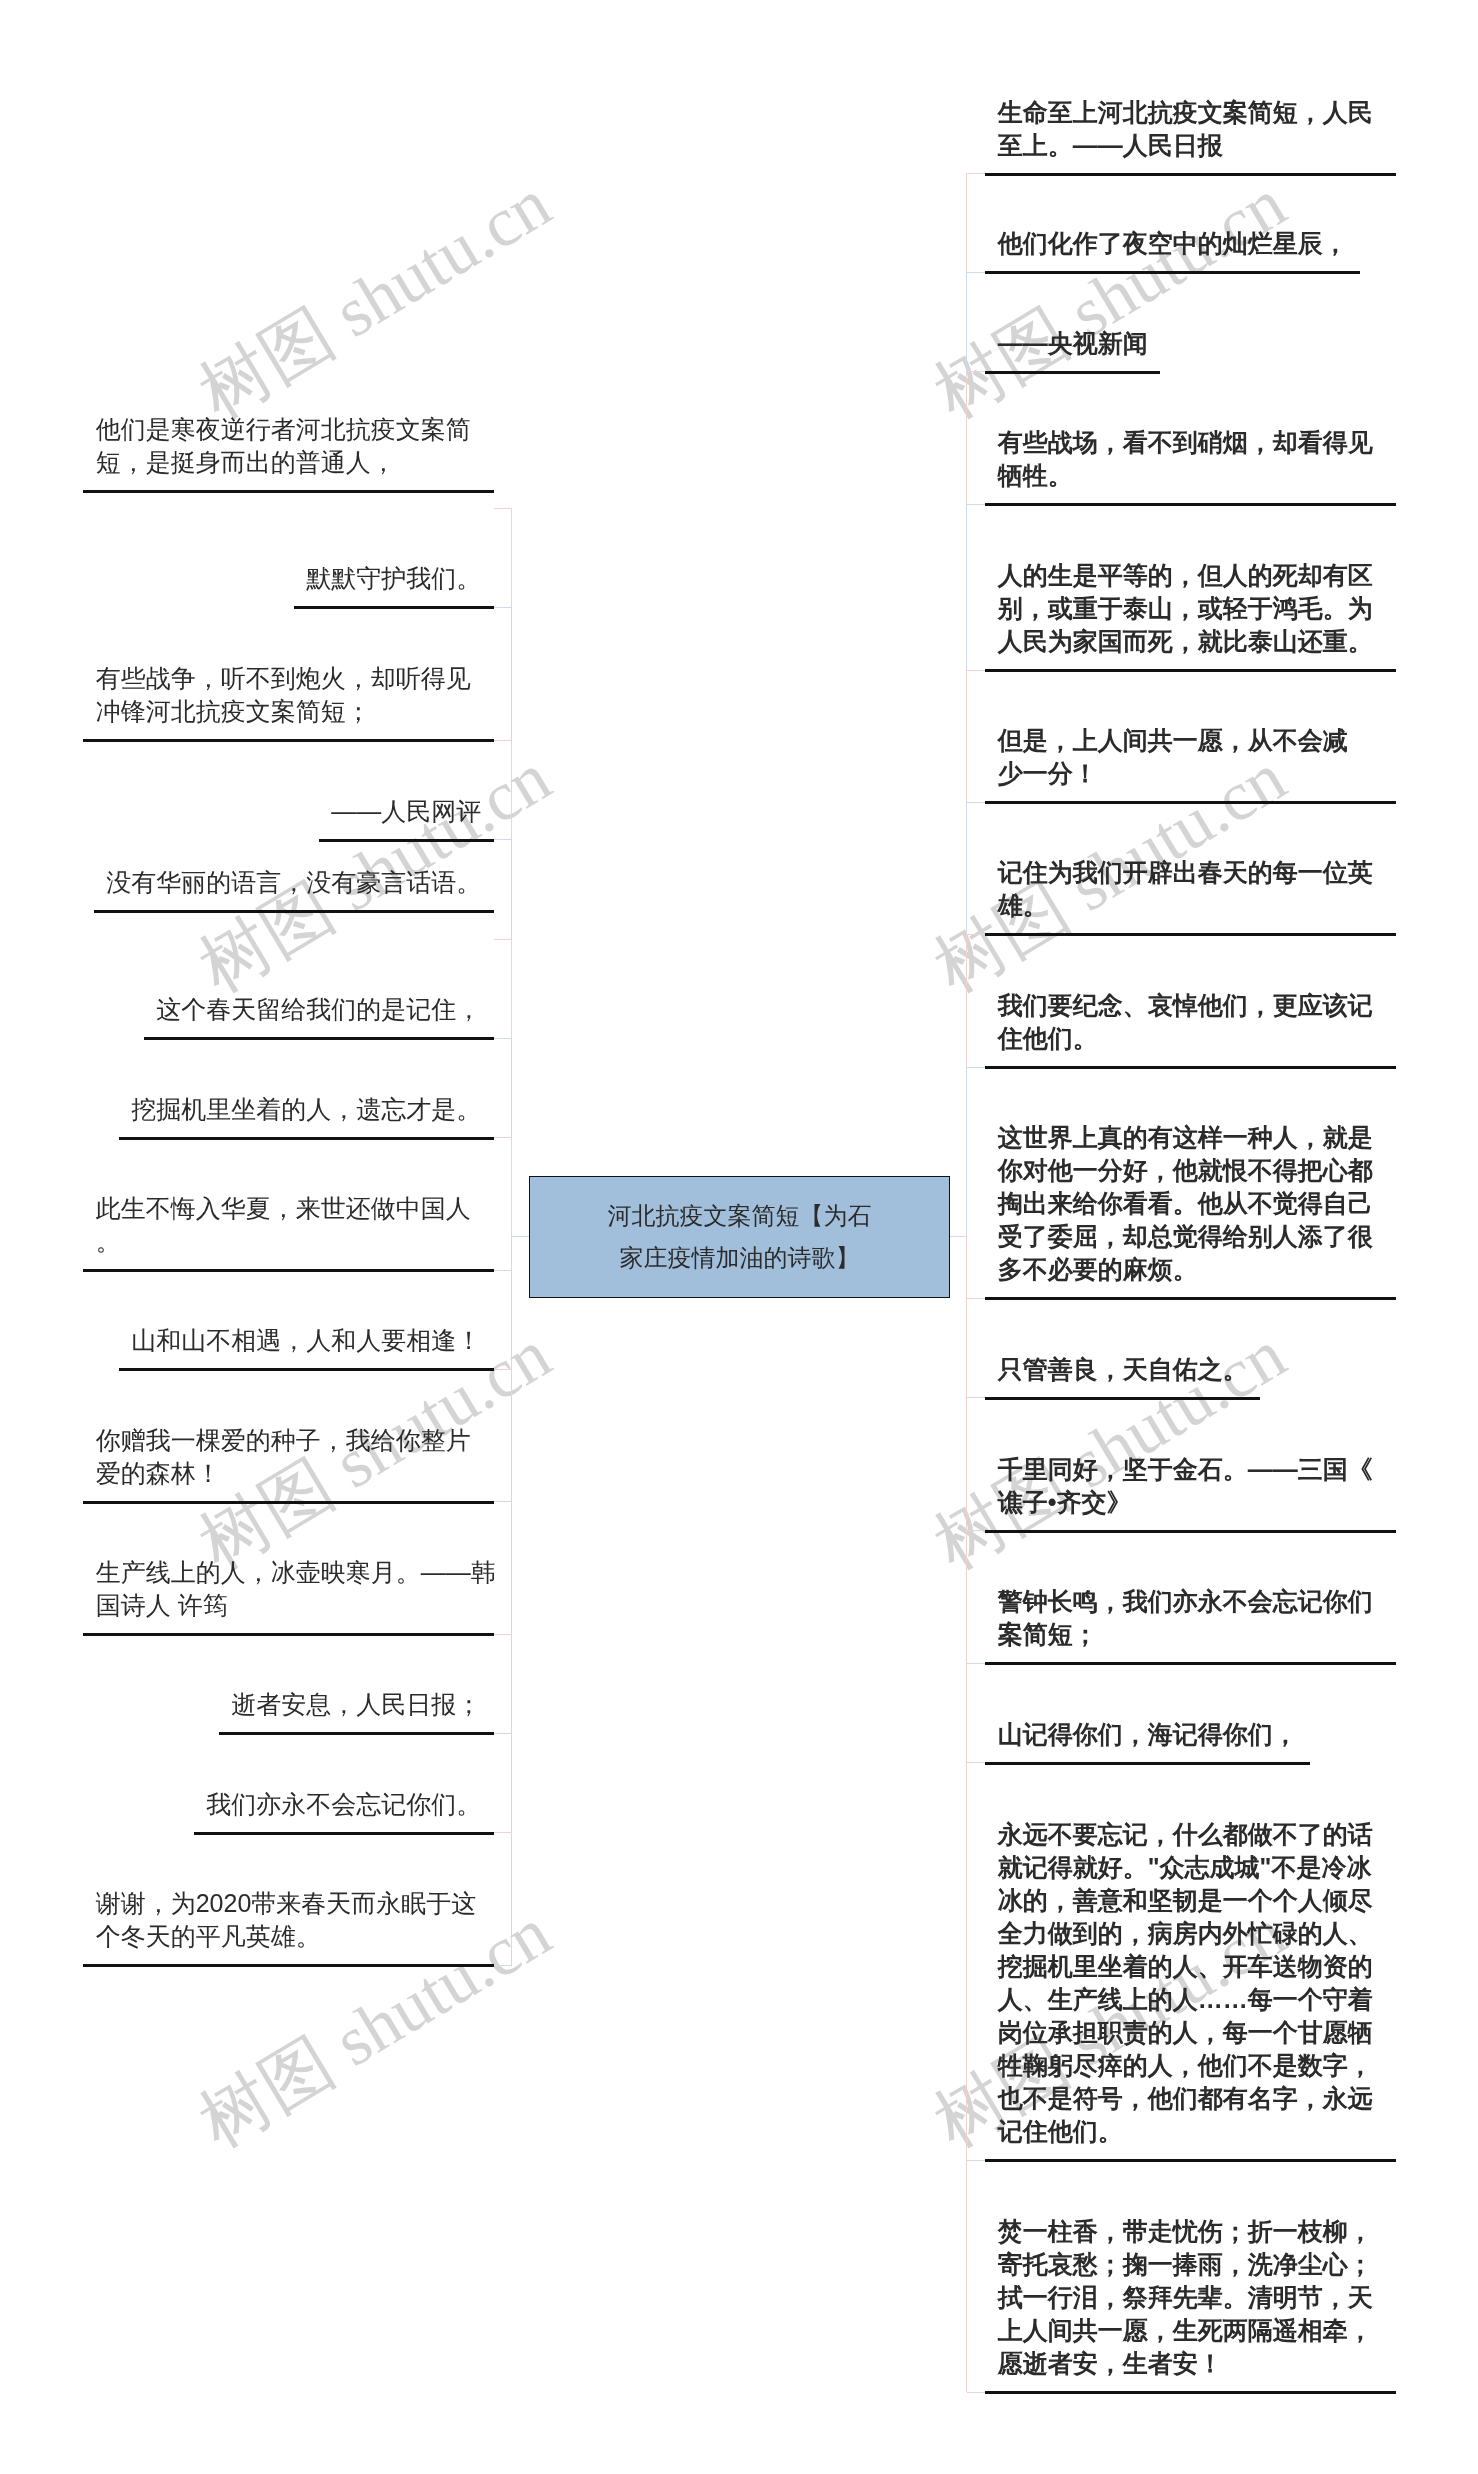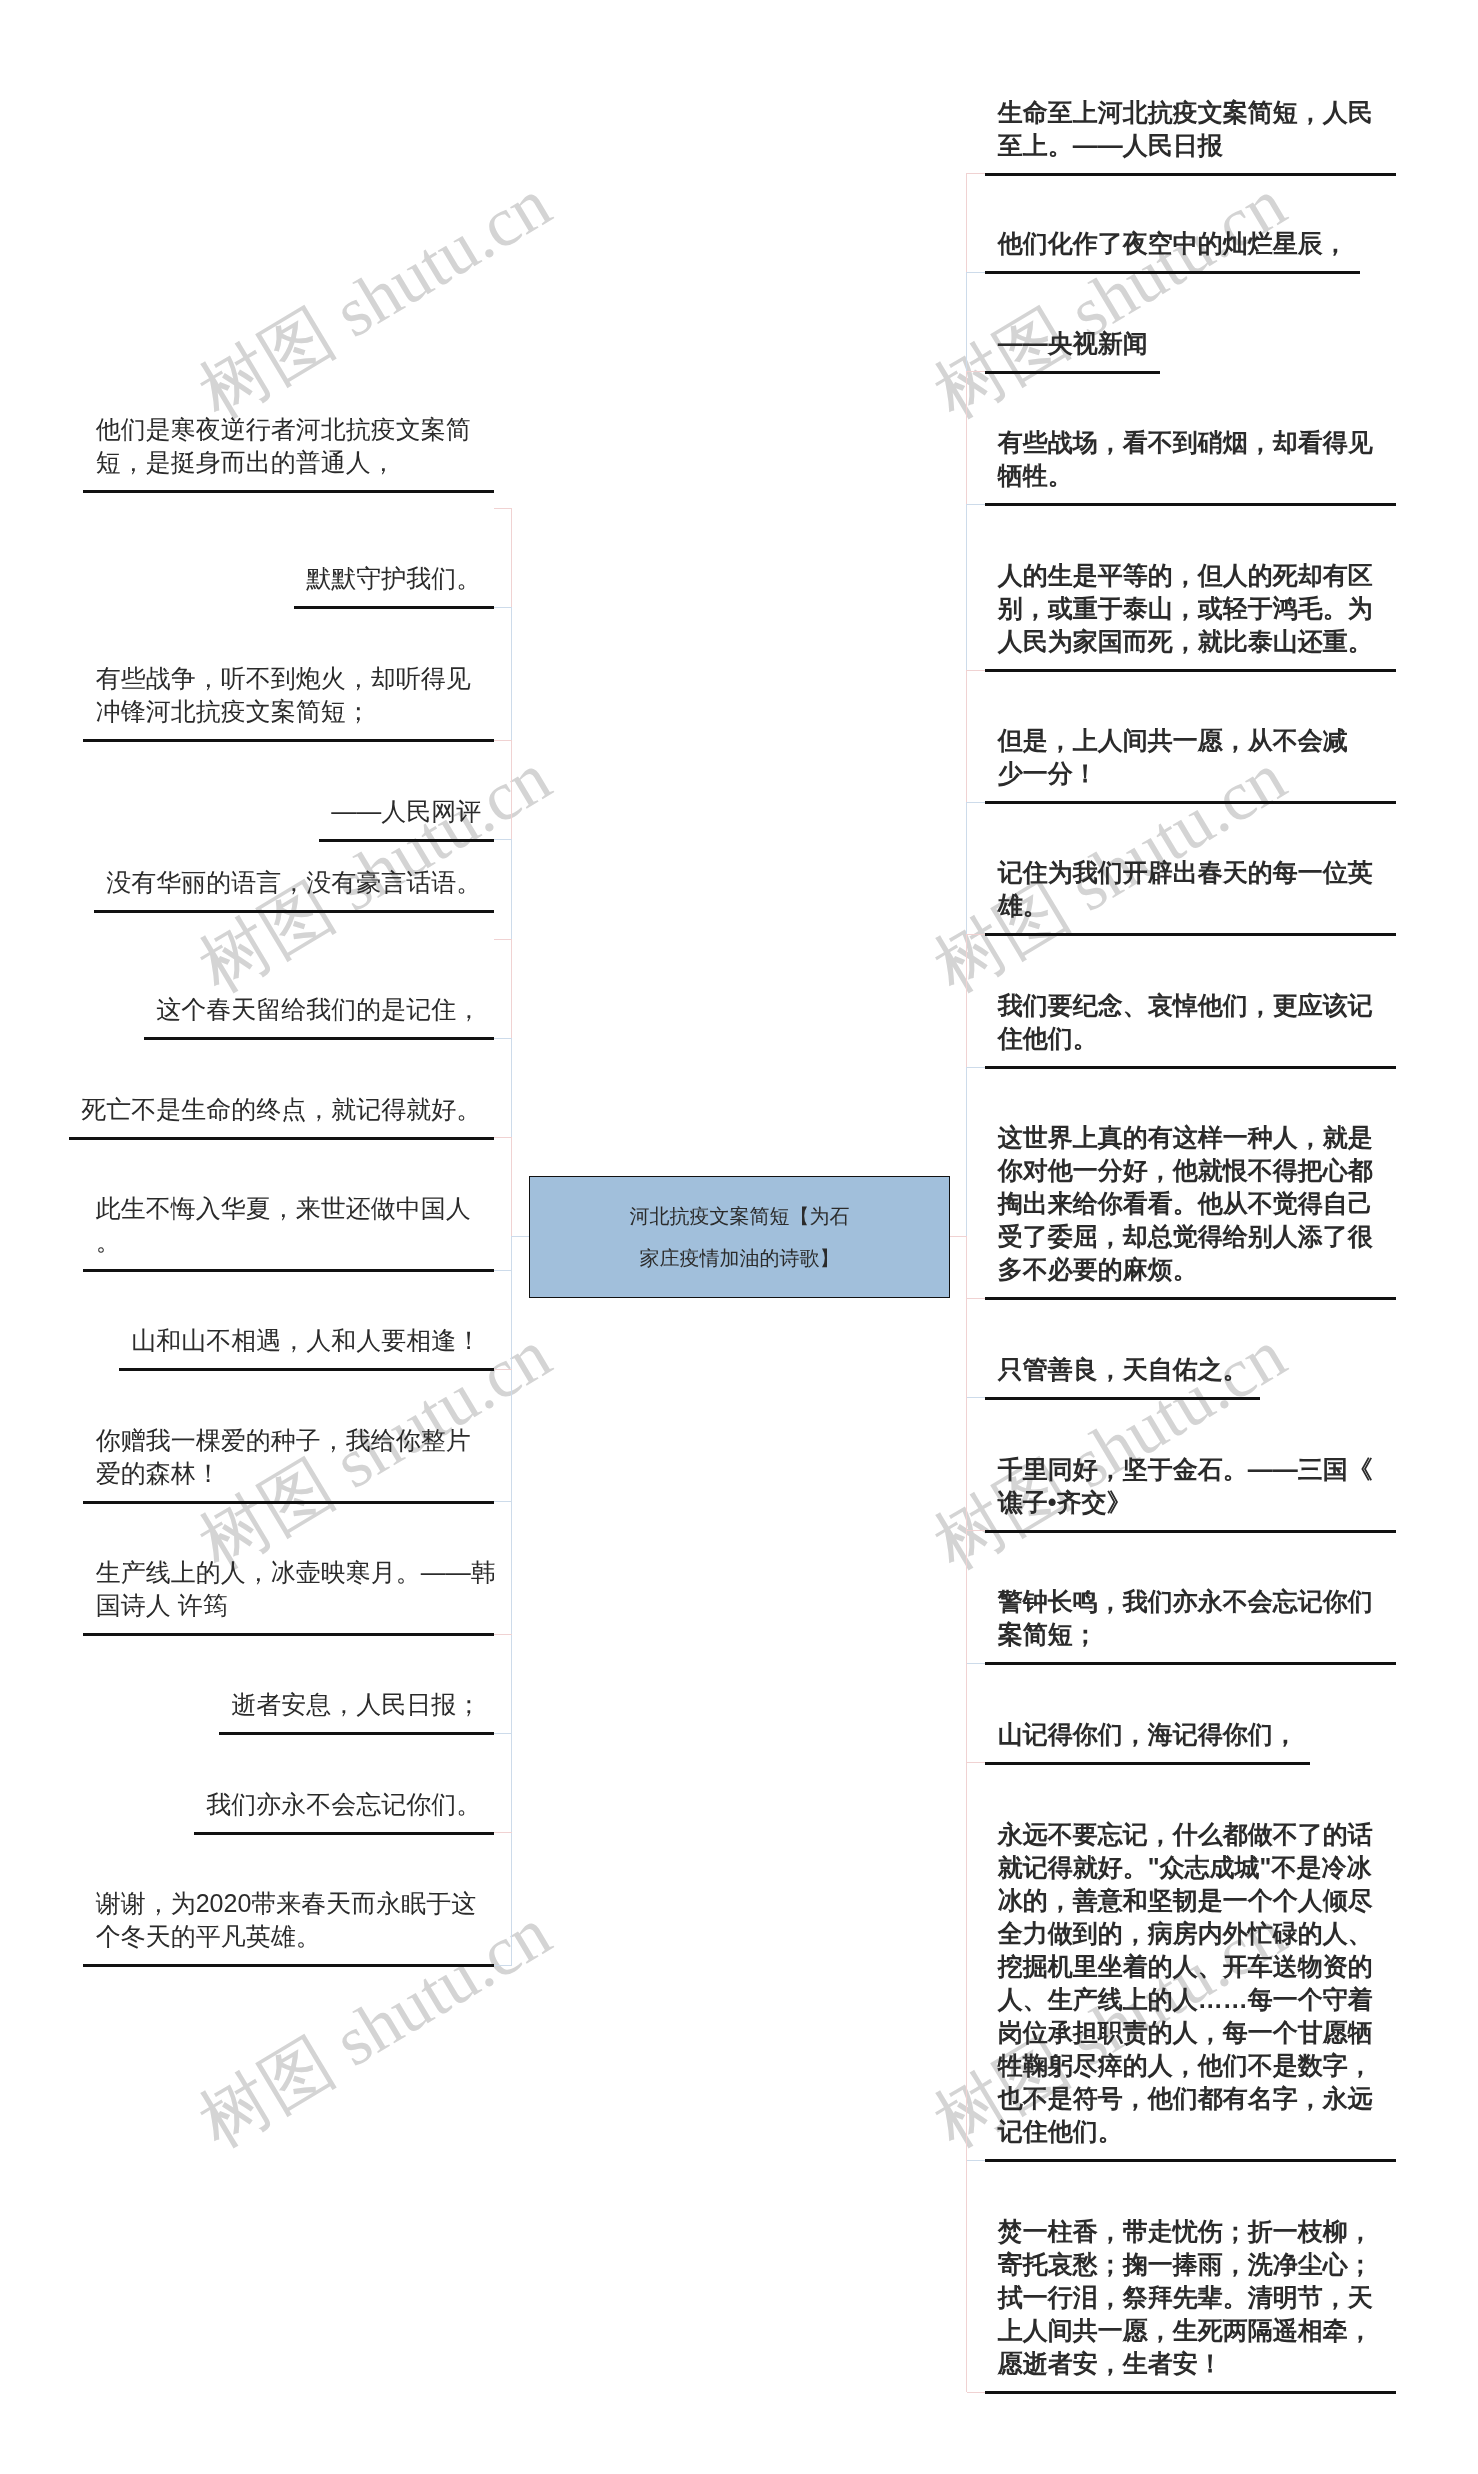--- a/index.html
+++ b/index.html
@@ -52,21 +52,21 @@
   .v-right{left:966px;width:1.2px;}
   .root{
     position:absolute;left:529px;top:1176px;width:421px;height:122px;
     box-sizing:border-box;
     background:var(--root_fill);
     border:1.7px solid var(--root_border);
     display:flex;align-items:center;justify-content:center;
     z-index:3;
   }
   .root-text{
-    font-size:20px;line-height:42px;color:var(--text);
+    font-size:24px;line-height:42px;color:var(--text);
     white-space:pre;text-align:center;
   }
 </style>
 </head>
 <body>
 
 <div class="watermark" style="left:375px;top:299px">树图 shutu.cn</div>
 <div class="watermark" style="left:1110px;top:299px">树图 shutu.cn</div>
 <div class="watermark" style="left:375px;top:873px">树图 shutu.cn</div>
 <div class="watermark" style="left:1110px;top:873px">树图 shutu.cn</div>
@@ -133,21 +133,21 @@
 </div>
 
 <div class="node left multi" style="top:493px"><span>他们是寒夜逆行者河北抗疫文案简
 短，是挺身而出的普通人，</span></div>
 <div class="node left" style="top:609px"><span>默默守护我们。</span></div>
 <div class="node left multi" style="top:742px"><span>有些战争，听不到炮火，却听得见
 冲锋河北抗疫文案简短；</span></div>
 <div class="node left" style="top:842px"><span>——人民网评</span></div>
 <div class="node left" style="top:913px"><span>没有华丽的语言，没有豪言话语。</span></div>
 <div class="node left" style="top:1040px"><span>这个春天留给我们的是记住，</span></div>
-<div class="node left" style="top:1140px"><span>死亡不是生命的终点，就记得就好。</span></div>
+<div class="node left" style="top:1140px"><span>挖掘机里坐着的人，遗忘才是。</span></div>
 <div class="node left multi" style="top:1272px"><span>此生不悔入华夏，来世还做中国人
 。</span></div>
 <div class="node left" style="top:1371px"><span>山和山不相遇，人和人要相逢！</span></div>
 <div class="node left multi" style="top:1504px"><span>你赠我一棵爱的种子，我给你整片
 爱的森林！</span></div>
 <div class="node left multi" style="top:1636px"><span>生产线上的人，冰壶映寒月。——韩
 国诗人 许筠</span></div>
 <div class="node left" style="top:1735px"><span>逝者安息，人民日报；</span></div>
 <div class="node left" style="top:1835px"><span>我们亦永不会忘记你们。</span></div>
 <div class="node left multi" style="top:1967px"><span>谢谢，为2020带来春天而永眠于这

